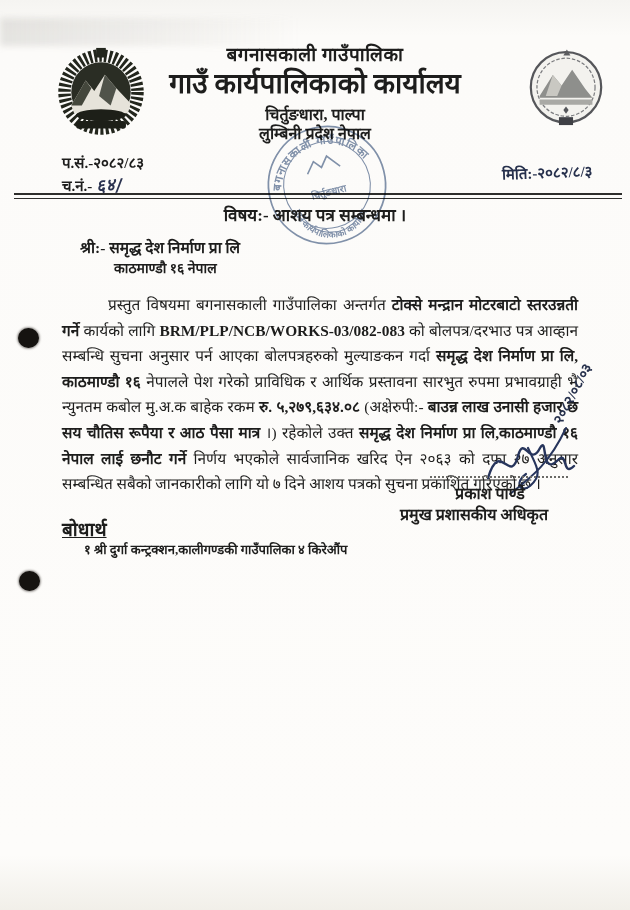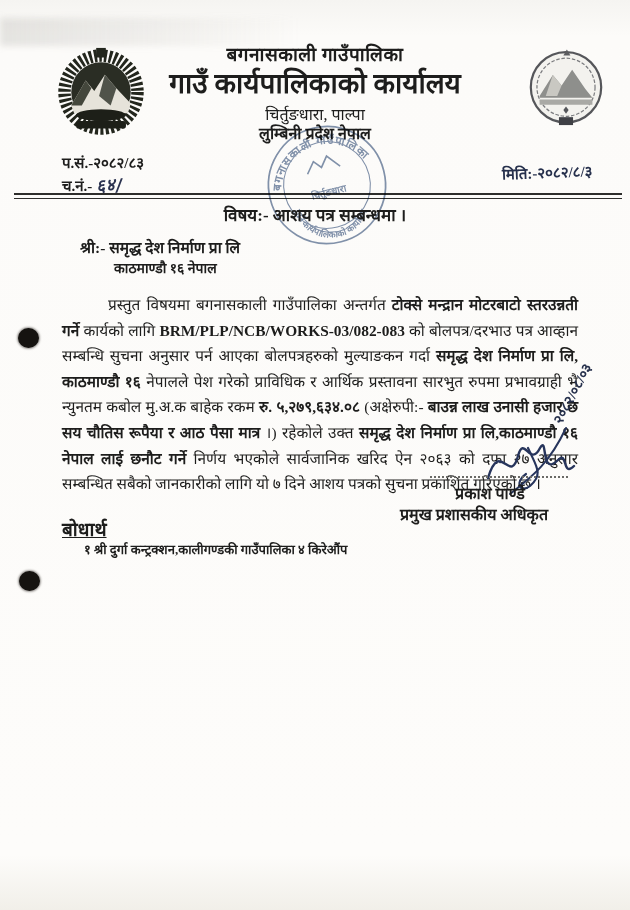--- a/index.html
+++ b/index.html
@@ -10,21 +10,21 @@
     background:linear-gradient(180deg,#f5f4f1 0%,#fcfbf9 4%,#fdfcfa 94%,#f1efe9 100%);
     font-family:"Liberation Serif","DejaVu Serif",serif;
     color:#1d1d1c;
     overflow:hidden;
   }
   .abs{position:absolute;}
   
   .hdr{left:0;right:0;top:44px;text-align:center;line-height:1.15;}
   .hdr .muni{font-size:19px;font-weight:bold;letter-spacing:.5px;}
   .hdr .office{font-size:28px;font-weight:bold;margin-top:2px;}
-  .hdr .addr{font-size:16px;font-weight:normal;margin-top:6px;}
+  .hdr .addr{font-size:16px;font-weight:bold;margin-top:6px;}
   .hdr .prov{font-size:16px;font-weight:bold;margin-top:1px;}
   .emblem{width:98px;height:96px;}
   
   .ref{left:62px;top:152px;font-size:15px;font-weight:bold;line-height:22px;}
   .chalani-val{font-family:"DejaVu Sans",sans-serif;color:#2b3350;font-size:17px;
     font-style:italic;transform:rotate(-6deg);display:inline-block;letter-spacing:1px;}
   .date{right:38px;top:162px;font-size:15px;font-weight:bold;color:#26304c;
     transform:rotate(-2deg);}
   
   .rule{left:14px;right:8px;top:193px;height:3px;border-top:2px solid #2e2e2c;border-bottom:1px solid #2e2e2c;}

